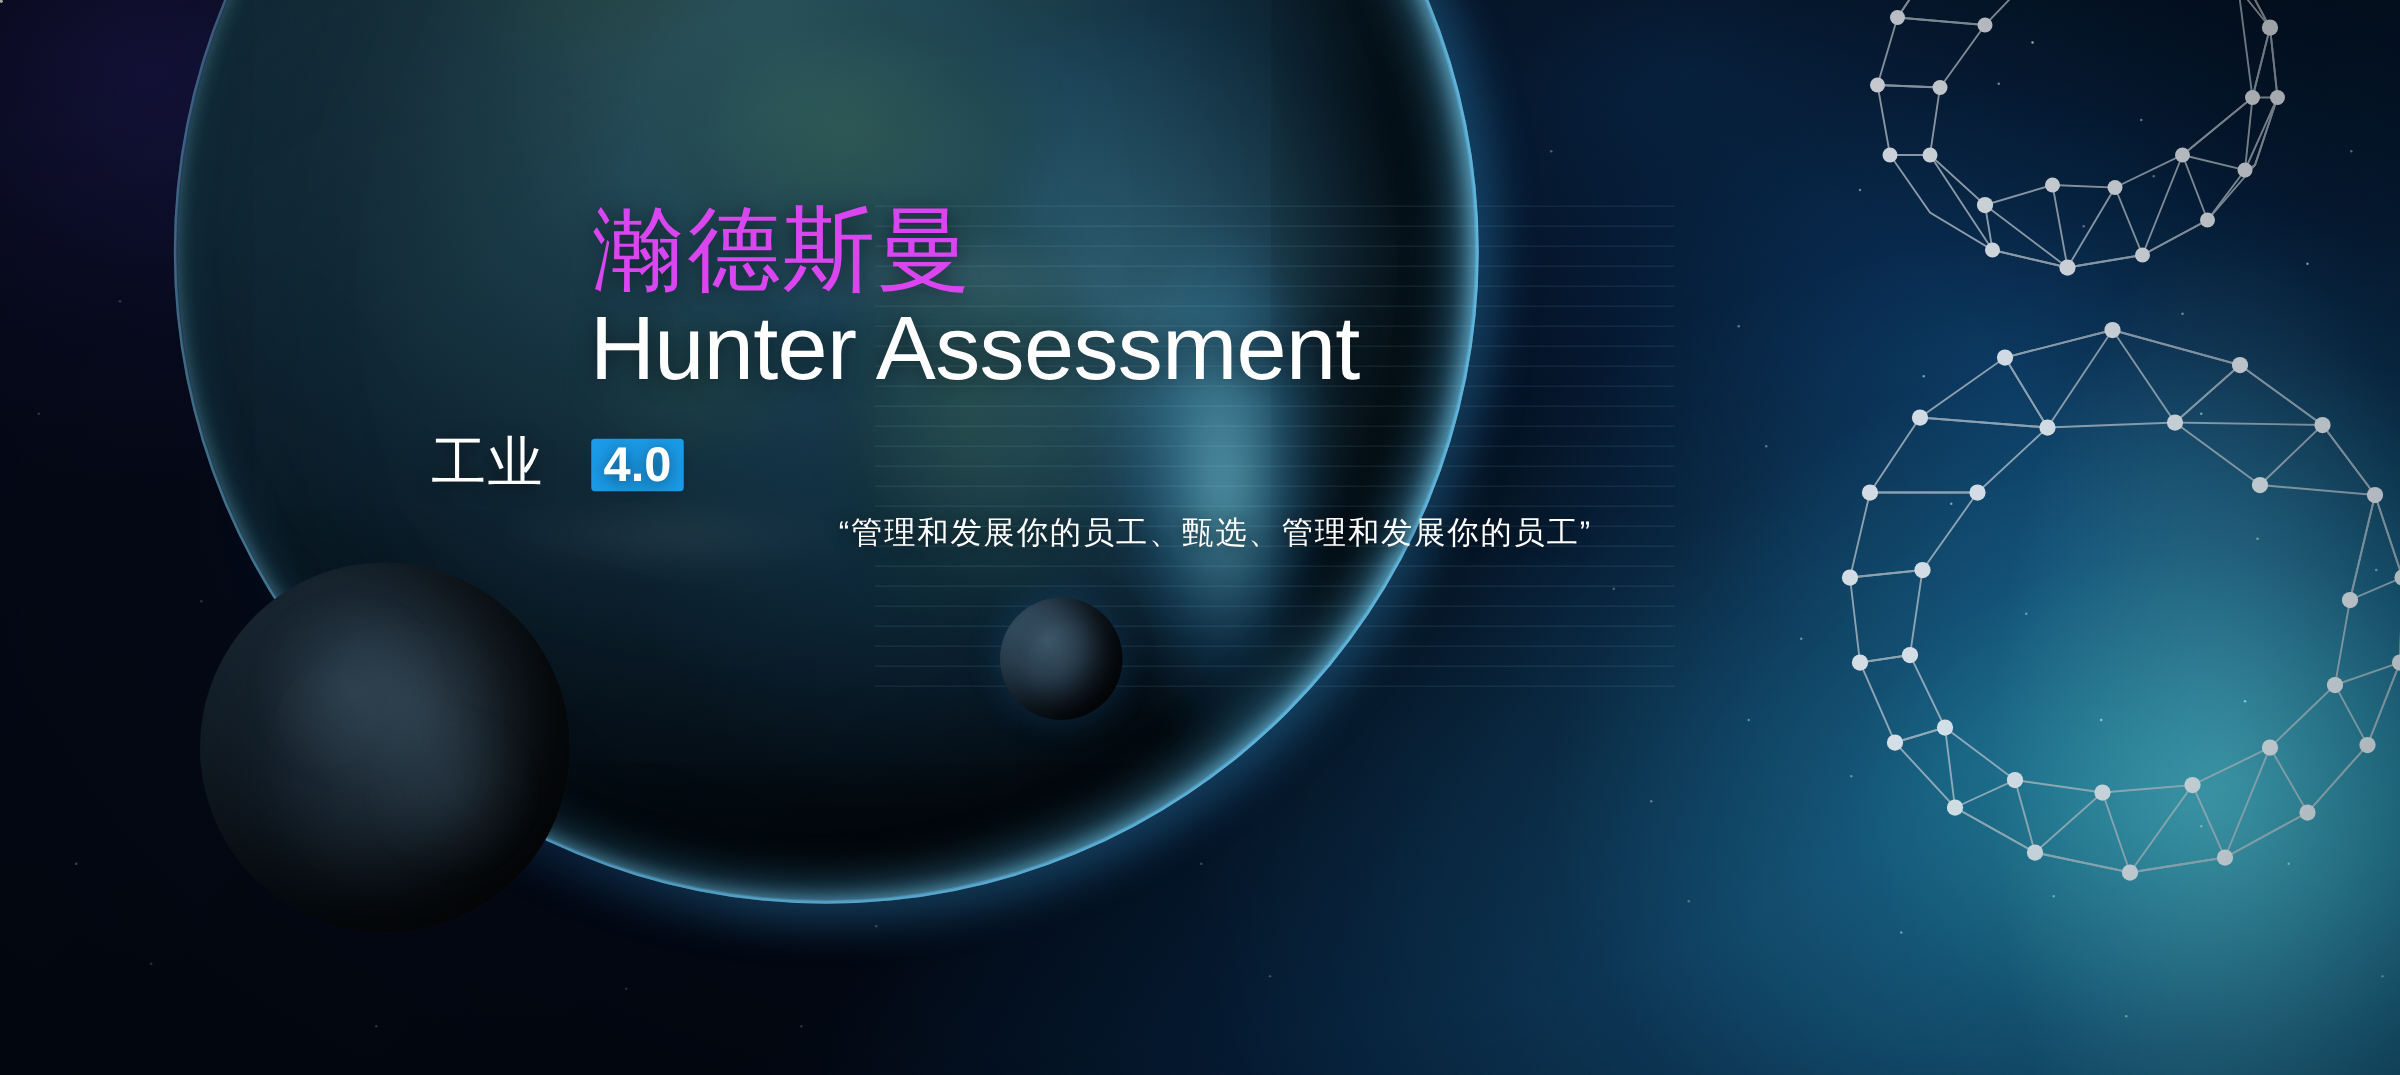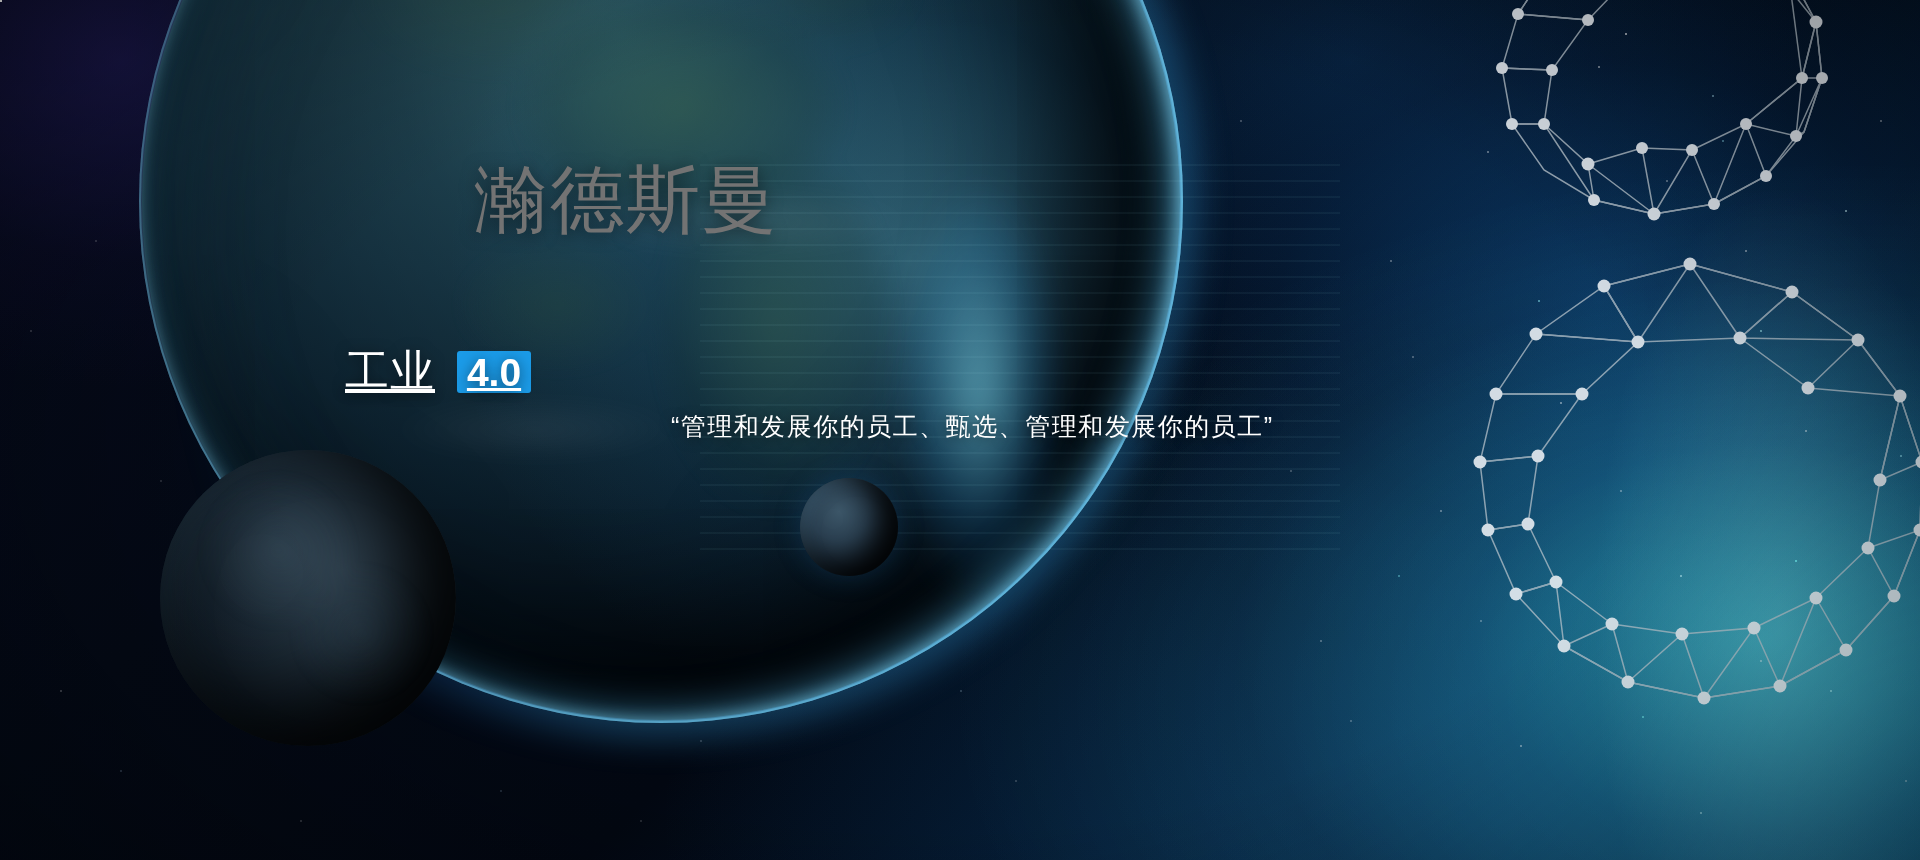--- a/index.html
+++ b/index.html
@@ -197,21 +197,21 @@
     position:absolute;
     left:0; top:0;
     width:1920px; height:860px;
   }
   .title-cn {
     position:absolute;
     left:474px; top:163px;
     font-size:74px;
     line-height:1.0;
     font-weight:400;
-    color:#737373;
+    color:#d946ef;
     letter-spacing:2px;
     text-shadow:0 2px 16px rgba(0,0,0,.55);
     white-space:nowrap;
   }
   .title-en {
     position:absolute;
     left:472px; top:243px;
     font-size:72px;
     line-height:1.0;
     font-weight:400;
@@ -225,22 +225,21 @@
     left:345px; top:349px;
     font-size:44px;
     line-height:1.0;
     font-weight:400;
     color:#ffffff;
     letter-spacing:1px;
     white-space:nowrap;
     text-shadow:0 2px 14px rgba(0,0,0,.55);
     display:flex;
     align-items:center;
-    gap:0px;
-    text-decoration:underline;
+    gap:16px;
   }
   .tag-seg { display:inline-block; }
   .badge-40 {
     display:inline-flex;
     align-items:center;
     justify-content:center;
     background:#1b9be8;
     color:#ffffff;
     font-weight:700;
     font-size:39px;
@@ -418,20 +417,21 @@
       </g>
     </svg>
   </div>
 
   <div class="vignette"></div>
 
   <div class="copy">
 
     <div class="title-cn">瀚德斯曼</div>
 
+    <div class="title-en">Hunter Assessment</div>
 
     <div class="tagline">
       <span class="tag-seg">工业</span>
       <span class="badge-40">4.0</span>
     </div>
 
     <div class="subtitle">“管理和发展你的员工、甄选、管理和发展你的员工”</div>
 
   </div>
 </div>

